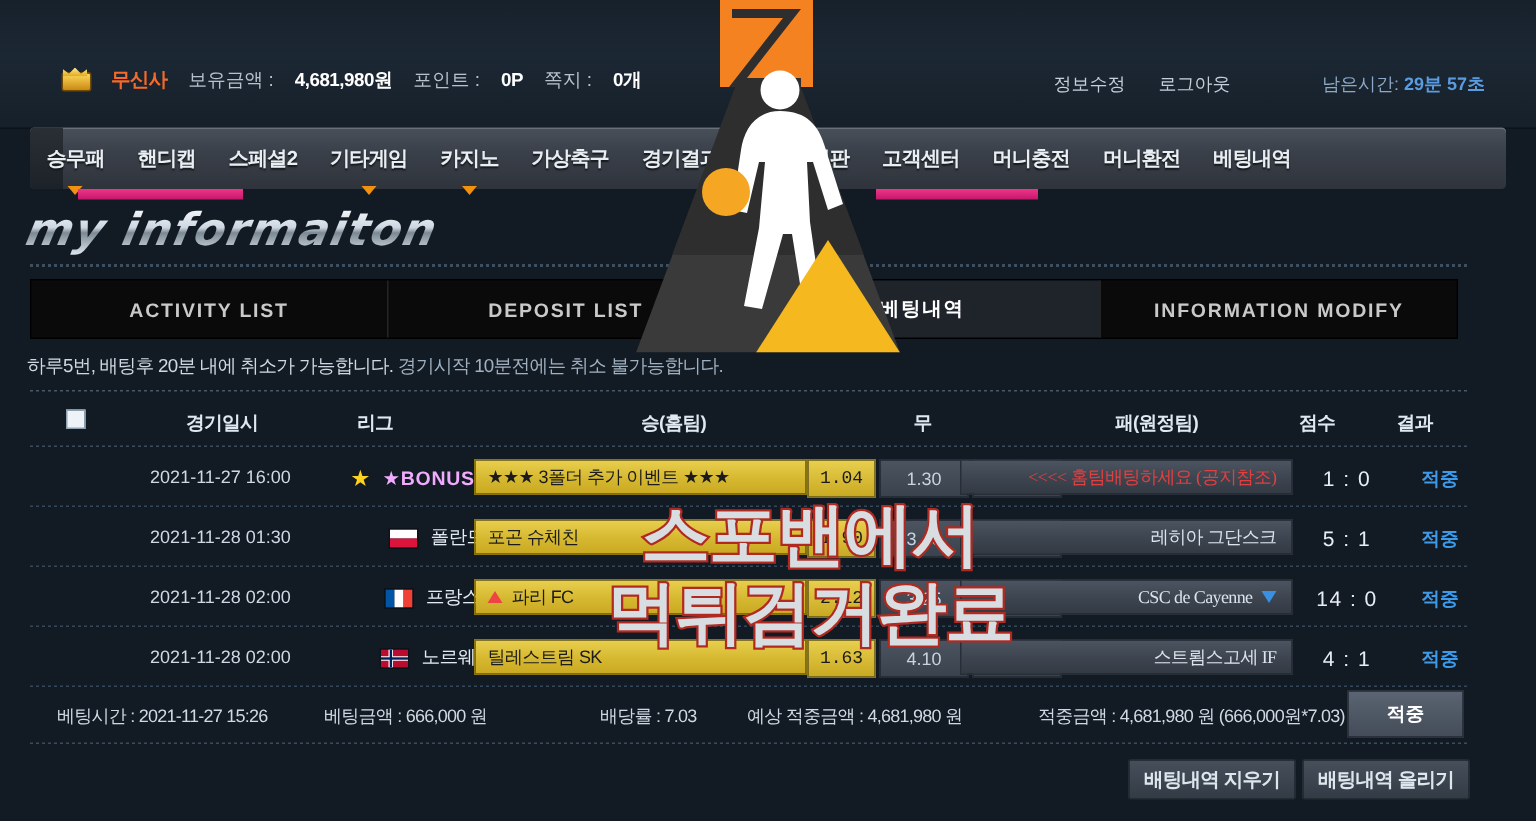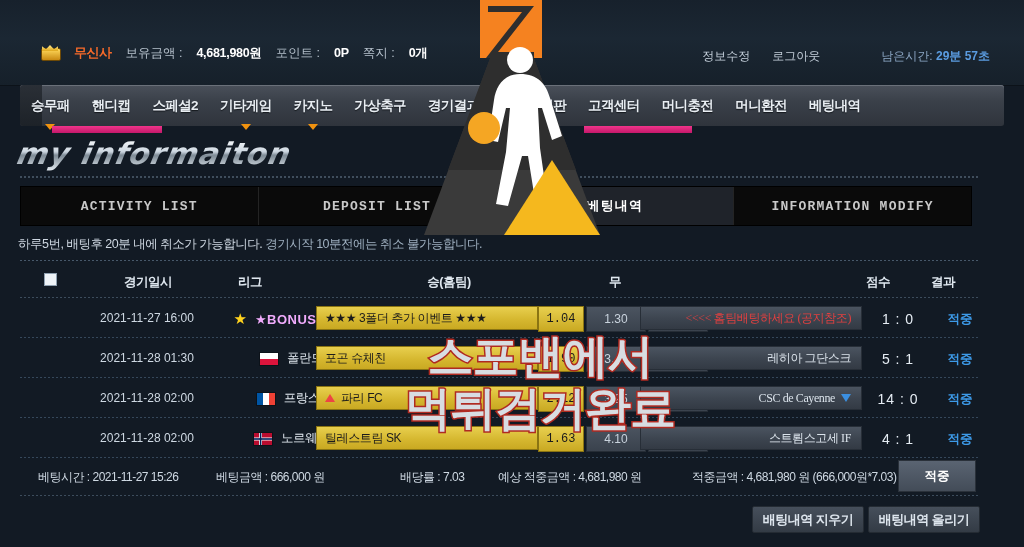--- a/index.html
+++ b/index.html
@@ -94,21 +94,21 @@
 
   
   .tabs{
     position:absolute;left:20px;top:186px;width:950px;height:38px;
     background:#0a0a0a;border:1px solid #000;
     display:flex;align-items:stretch;
   }
   .tab{
     flex:1;display:flex;align-items:center;justify-content:center;
     color:#c9c9c9;font-size:13px;font-weight:bold;letter-spacing:1.2px;
-    font-family:Liberation Mono, monospace;
+    font-family:Liberation Sans, sans-serif;
     border-right:1px solid #242424;cursor:pointer;
   }
   .tab:last-child{border-right:none;}
   .tab.active{background:#1f232a;color:#ffffff;}
 
   
   .notice{
     position:absolute;left:18px;top:236px;font-size:12.5px;color:#cfd8e2;letter-spacing:-0.5px;
   }
   .notice .dim{color:#9fb0c0;}
@@ -312,20 +312,21 @@
   <span class="dim">경기시작 10분전에는 취소 불가능합니다.</span>
 </div>
 <div class="notice-rule"></div>
 
 <div class="chk"></div>
 <div class="thead">
   <div class="cell" style="left:58px;width:140px;">경기일시</div>
   <div class="cell" style="left:180px;width:100px;">리그</div>
   <div class="cell" style="left:296px;width:266px;">승(홈팀)</div>
   <div class="cell" style="left:566px;width:58px;">무</div>
+  <div class="cell" style="left:640px;width:222px;">패(원정팀)</div>
   <div class="cell" style="left:818px;width:80px;">점수</div>
   <div class="cell" style="left:888px;width:70px;">결과</div>
 </div>
 <div class="thead-rule"></div>
 
 <div id="rows">
     <div class="row" style="top: 298px;">
       <div class="c-date">2021-11-27 16:00</div>
       <div class="c-league">
         <span class="bonus-star">★</span>

